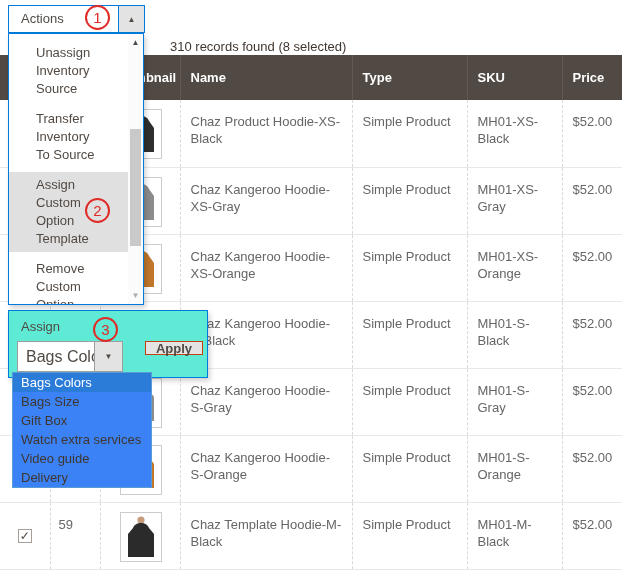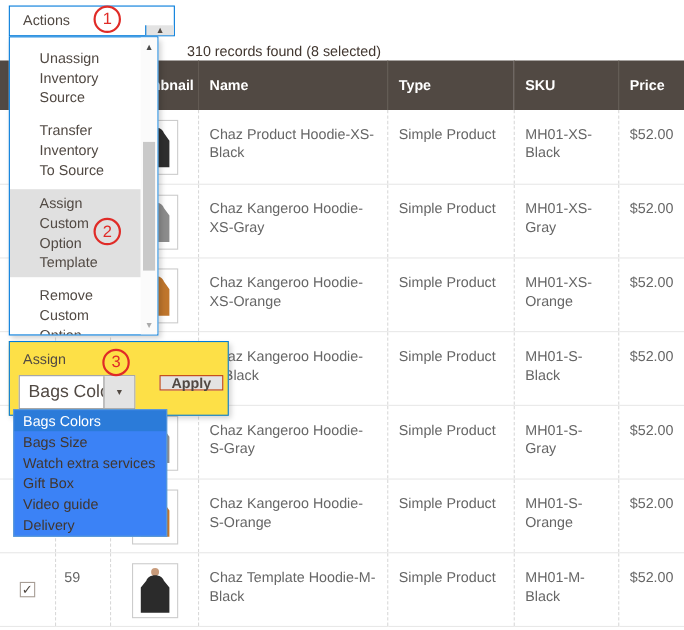--- a/index.html
+++ b/index.html
@@ -1,22 +1,22 @@
 <!DOCTYPE html>
 <html><head>
 <meta charset="utf-8">
 <style>
   * { box-sizing: border-box; margin: 0; padding: 0; }
   html,body { width:622px; height:573px; background:#fff; overflow:hidden;
     font-family:"Liberation Sans", sans-serif; }
   #stage { position:relative; width:622px; height:573px; background:#fff; }
 
   
-  .actions-select { position:absolute; left:8px; top:5px; width:151px; height:28px;
-    background:#fff; border:1px solid #007bdb; display:flex; z-index:5; cursor:pointer;align-items:flex-end; }
+  .actions-select { position:absolute; left:8px; top:5px; width:137px; height:28px;
+    background:#fff; border:1px solid #007bdb; display:flex; z-index:5; cursor:pointer; }
   .actions-select .lbl { flex:1; font-size:13px; color:#514943; line-height:26px; padding-left:12px; }
   .actions-select .arrow-btn { width:26px; background:#e3e3e3; border-left:1px solid #007bdb;
     display:flex; align-items:center; justify-content:center; font-size:8px; color:#514943; }
   .records { position:absolute; left:170px; top:11px; font-size:13px; color:#41362f;margin-top:28px; }
 
   
   .step { position:absolute; width:25px; height:25px; border:2px solid #e02b27; border-radius:50%;
     color:#e02b27; font-size:15px; line-height:21px; text-align:center; z-index:40; background:transparent; }
   .step1 { left:85px; top:5px; }
   .step2 { left:85px; top:198px; }
@@ -46,21 +46,21 @@
   .menu-items { flex:1; padding:2px 0; overflow:hidden; }
   .menu-item { margin:4px 0; padding:4px 27px; font-size:13px; line-height:18px; color:#514943; cursor:pointer; }
   .menu-item.highlighted { background:#e0e0e0; }
   .menu-scrollbar { width:15px; position:relative; background:#fbfbfb; }
   .sb-up, .sb-down { position:absolute; left:0; width:15px; text-align:center; font-size:8px; }
   .sb-up { top:4px; color:#4a4a4a; }
   .sb-down { bottom:4px; color:#ababab; }
   .sb-thumb { position:absolute; left:2px; right:2px; top:95px; height:117px; background:#c9c9c9; cursor:pointer; }
 
   
-  .assign-popup { position:absolute; left:8px; top:310px; width:200px; height:68px; background:#fde047;
+  .assign-popup { position:absolute; left:8px; top:310px; width:200px; height:68px; background:#5eead4;
     border:1px solid #007bdb; box-shadow:2px 3px 5px rgba(0,0,0,.18); z-index:20; }
   .assign-title { position:absolute; left:12px; top:8px; font-size:13px; color:#514943; }
   .tpl-select { position:absolute; left:8px; top:30px; width:106px; height:31px; background:#fff;
     border:1px solid #9e9e9e; display:flex; cursor:pointer; }
   .tpl-select .val { flex:1; font-size:16px; color:#514943; line-height:29px; padding-left:8px;
     white-space:nowrap; overflow:hidden; }
   .tpl-select .arr { width:28px; background:#e3e3e3; border-left:1px solid #9e9e9e;
     display:flex; align-items:center; justify-content:center; font-size:8px; color:#514943; }
   .apply-btn { position:absolute; left:136px; top:30px; width:58px; height:14px; background:#e3e3e3;
     border:1px solid #c2410c; font-size:13px; font-weight:700; color:#514943;
@@ -252,22 +252,22 @@
       <span class="arr">
           <span>▼</span>
         </span>
     </div>
     <div class="apply-btn">Apply</div>
   </div>
 
   <div class="options-list">
     <div class="option-item selected">Bags Colors</div>
     <div class="option-item">Bags Size</div>
+    <div class="option-item">Gift Box</div>
     <div class="option-item">Watch extra services</div>
-    <div class="option-item">Gift Box</div>
     <div class="option-item">Video guide</div>
     <div class="option-item">Delivery</div>
   </div>
 
   <div class="step step1">1</div>
   <div class="step step2">2</div>
   <div class="step step3">3</div>
 
 </div>
 

